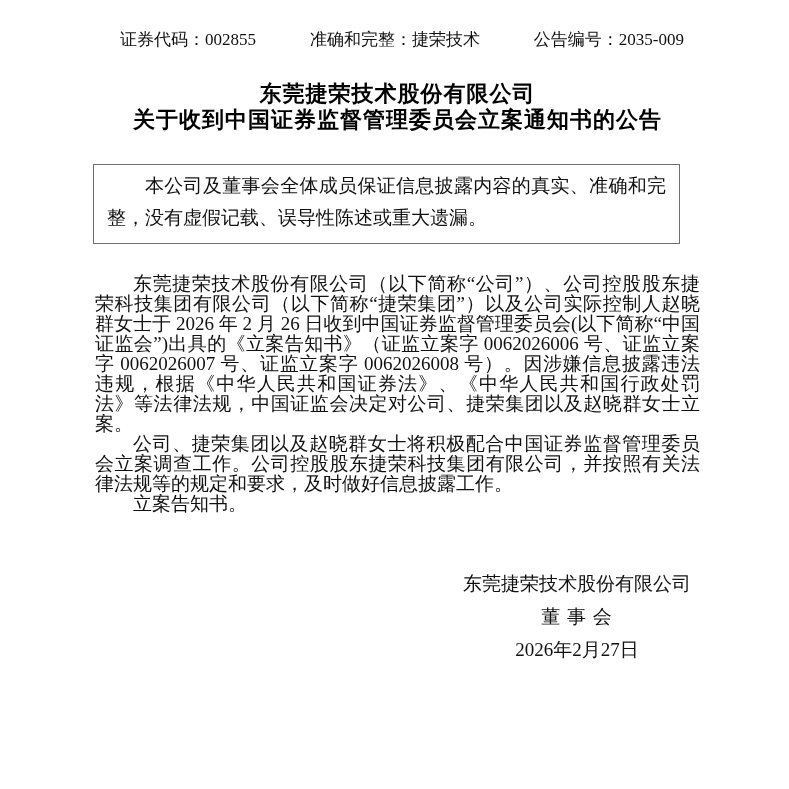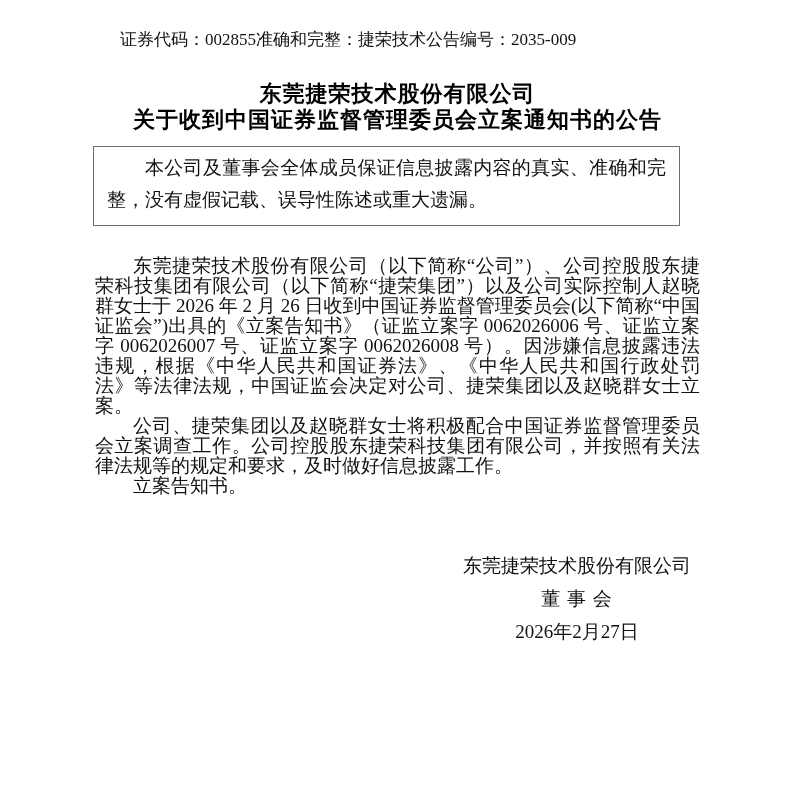--- a/index.html
+++ b/index.html
@@ -17,40 +17,41 @@
   }
   .page {
     width: 789px; height: 789px;
     padding: 28px 89px 0 95px;
     font-family: "Liberation Serif", "DejaVu Serif", serif;
     color: var(--text);
     font-size: 19px;
   }
   .doc-header {
     display: flex;
+    justify-content: space-between;
     padding-left: 25px;
     padding-right: 16px;
     font-size: 17px;
     white-space: nowrap;
     color: var(--text);
   }
   h1.title, h2.title {
     font-family: "Liberation Sans", "DejaVu Sans", sans-serif;
     font-weight: bold;
     font-size: 22px;
     line-height: 26px;
     text-align: center;
     margin: 0;
     color: var(--title-text);
     letter-spacing: 1px;
   }
   h1.title { margin-top: 30px; }
   h2.title { margin-top: 0; }
   .declaration-box {
-    margin-top: 13px;
+    margin-top: 31px;
     margin-left: -2px;
     margin-right: 20px;
     border: 1px solid var(--box-border);
     padding: 5px 13px 9px 13px;
   }
   .declaration-box p {
     margin: 0;
     text-indent: 2em;
     line-height: 32px;
     text-align: justify;

